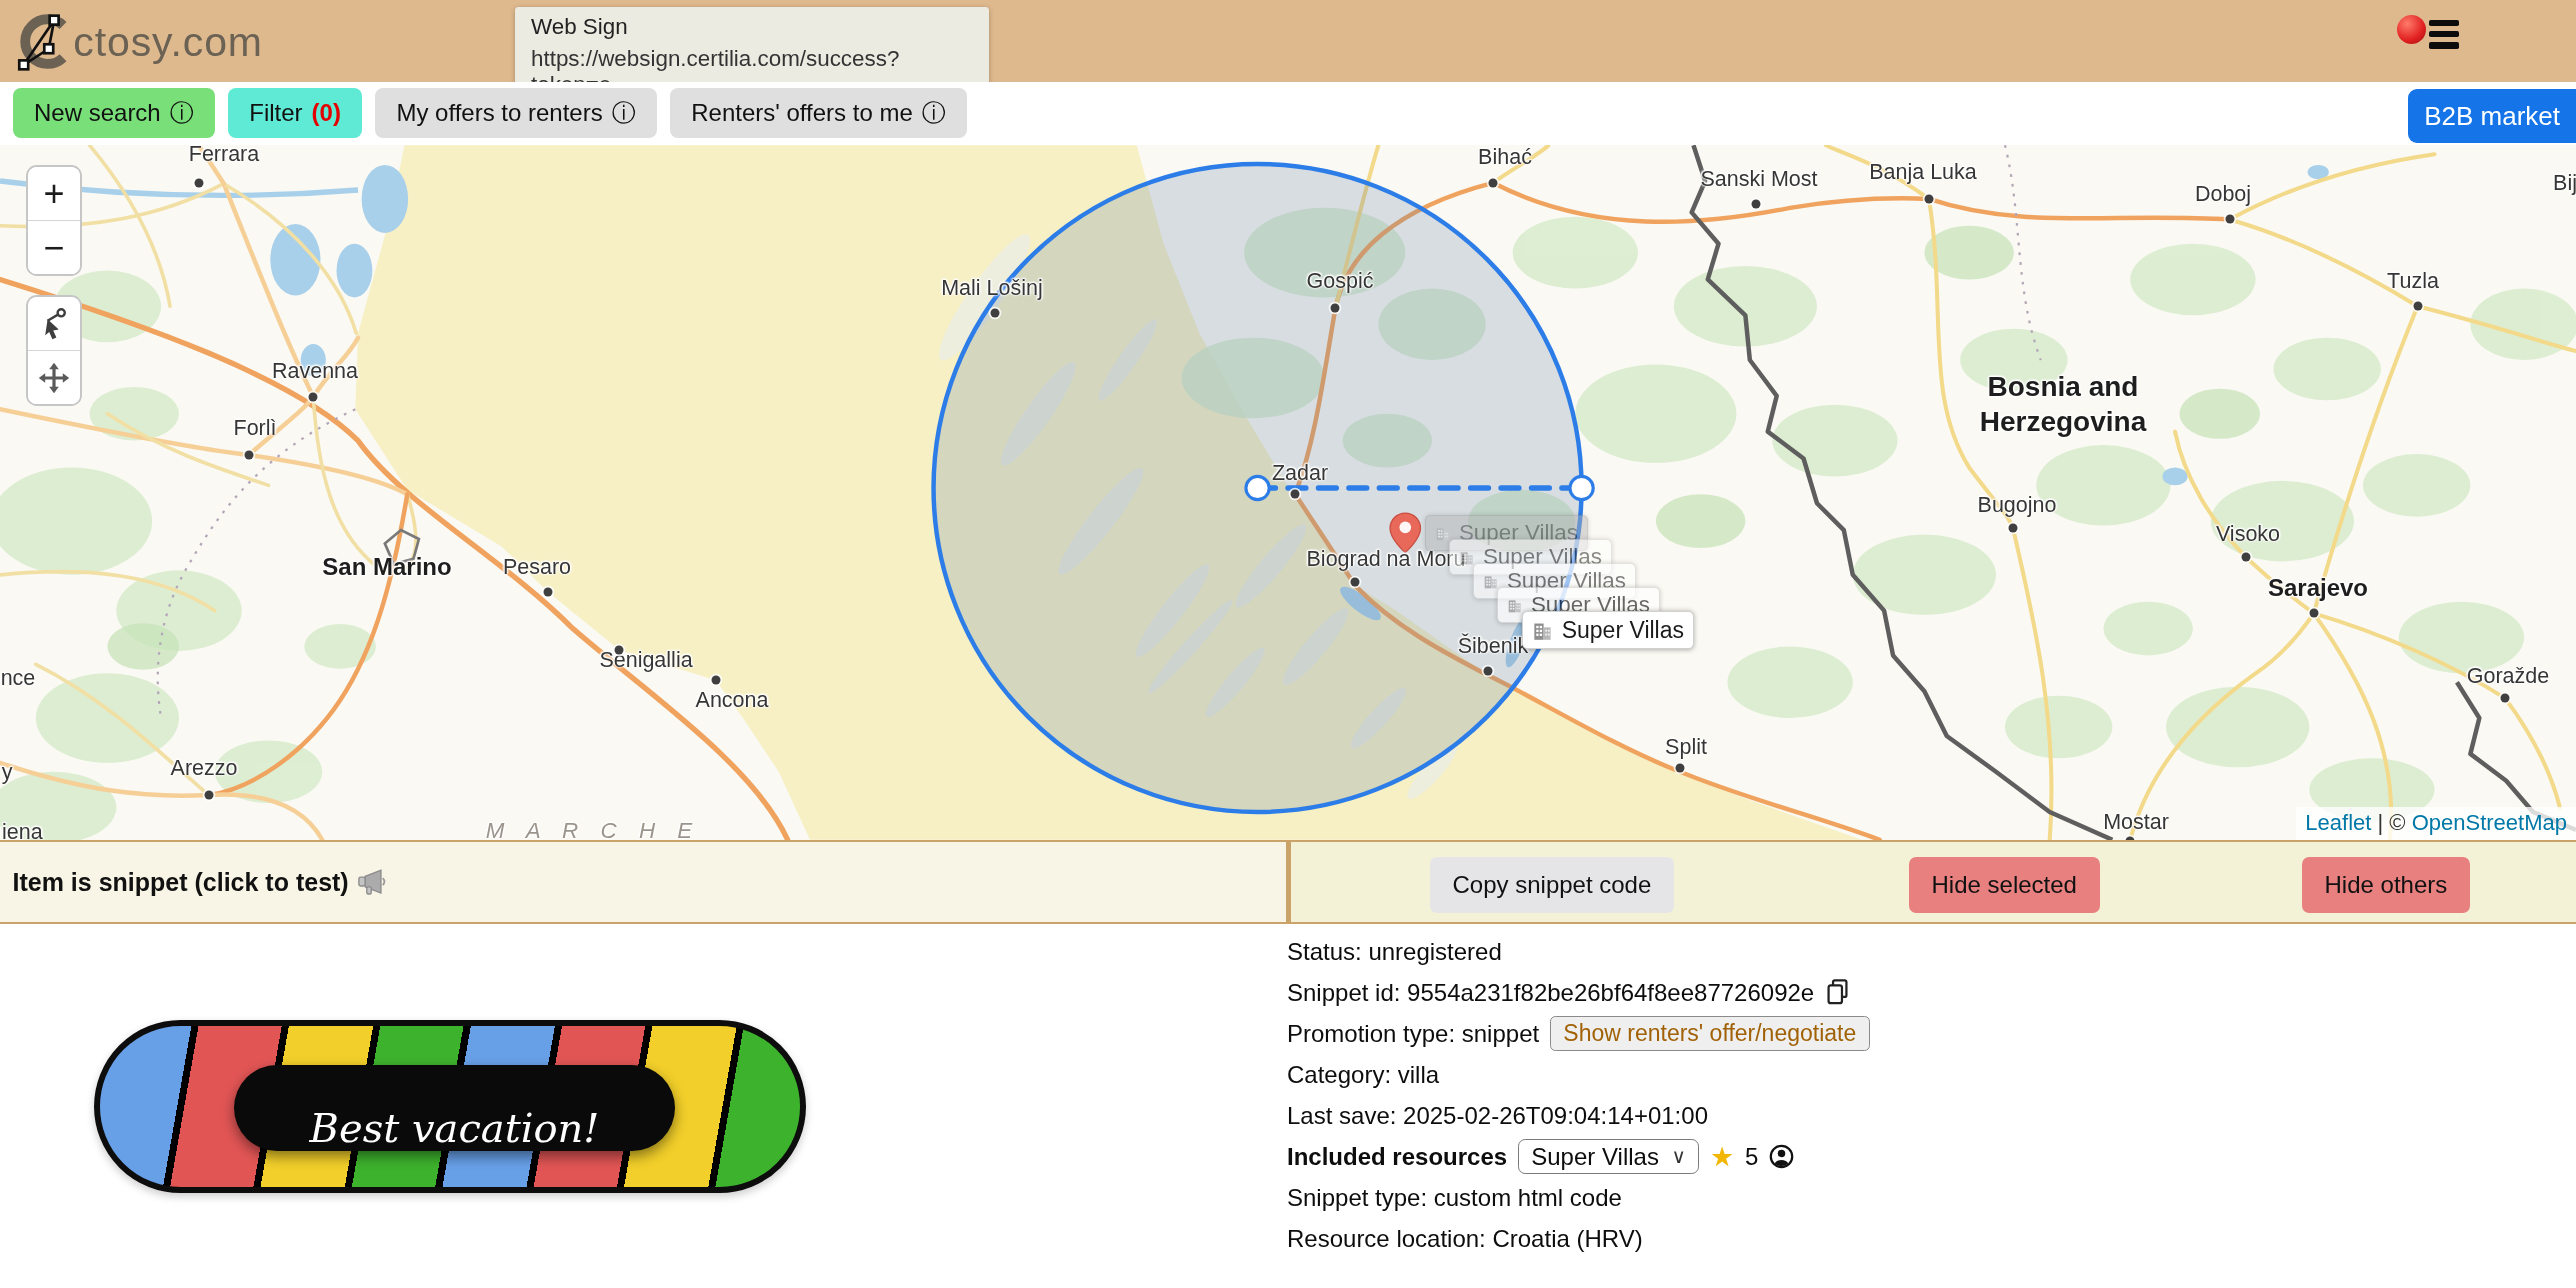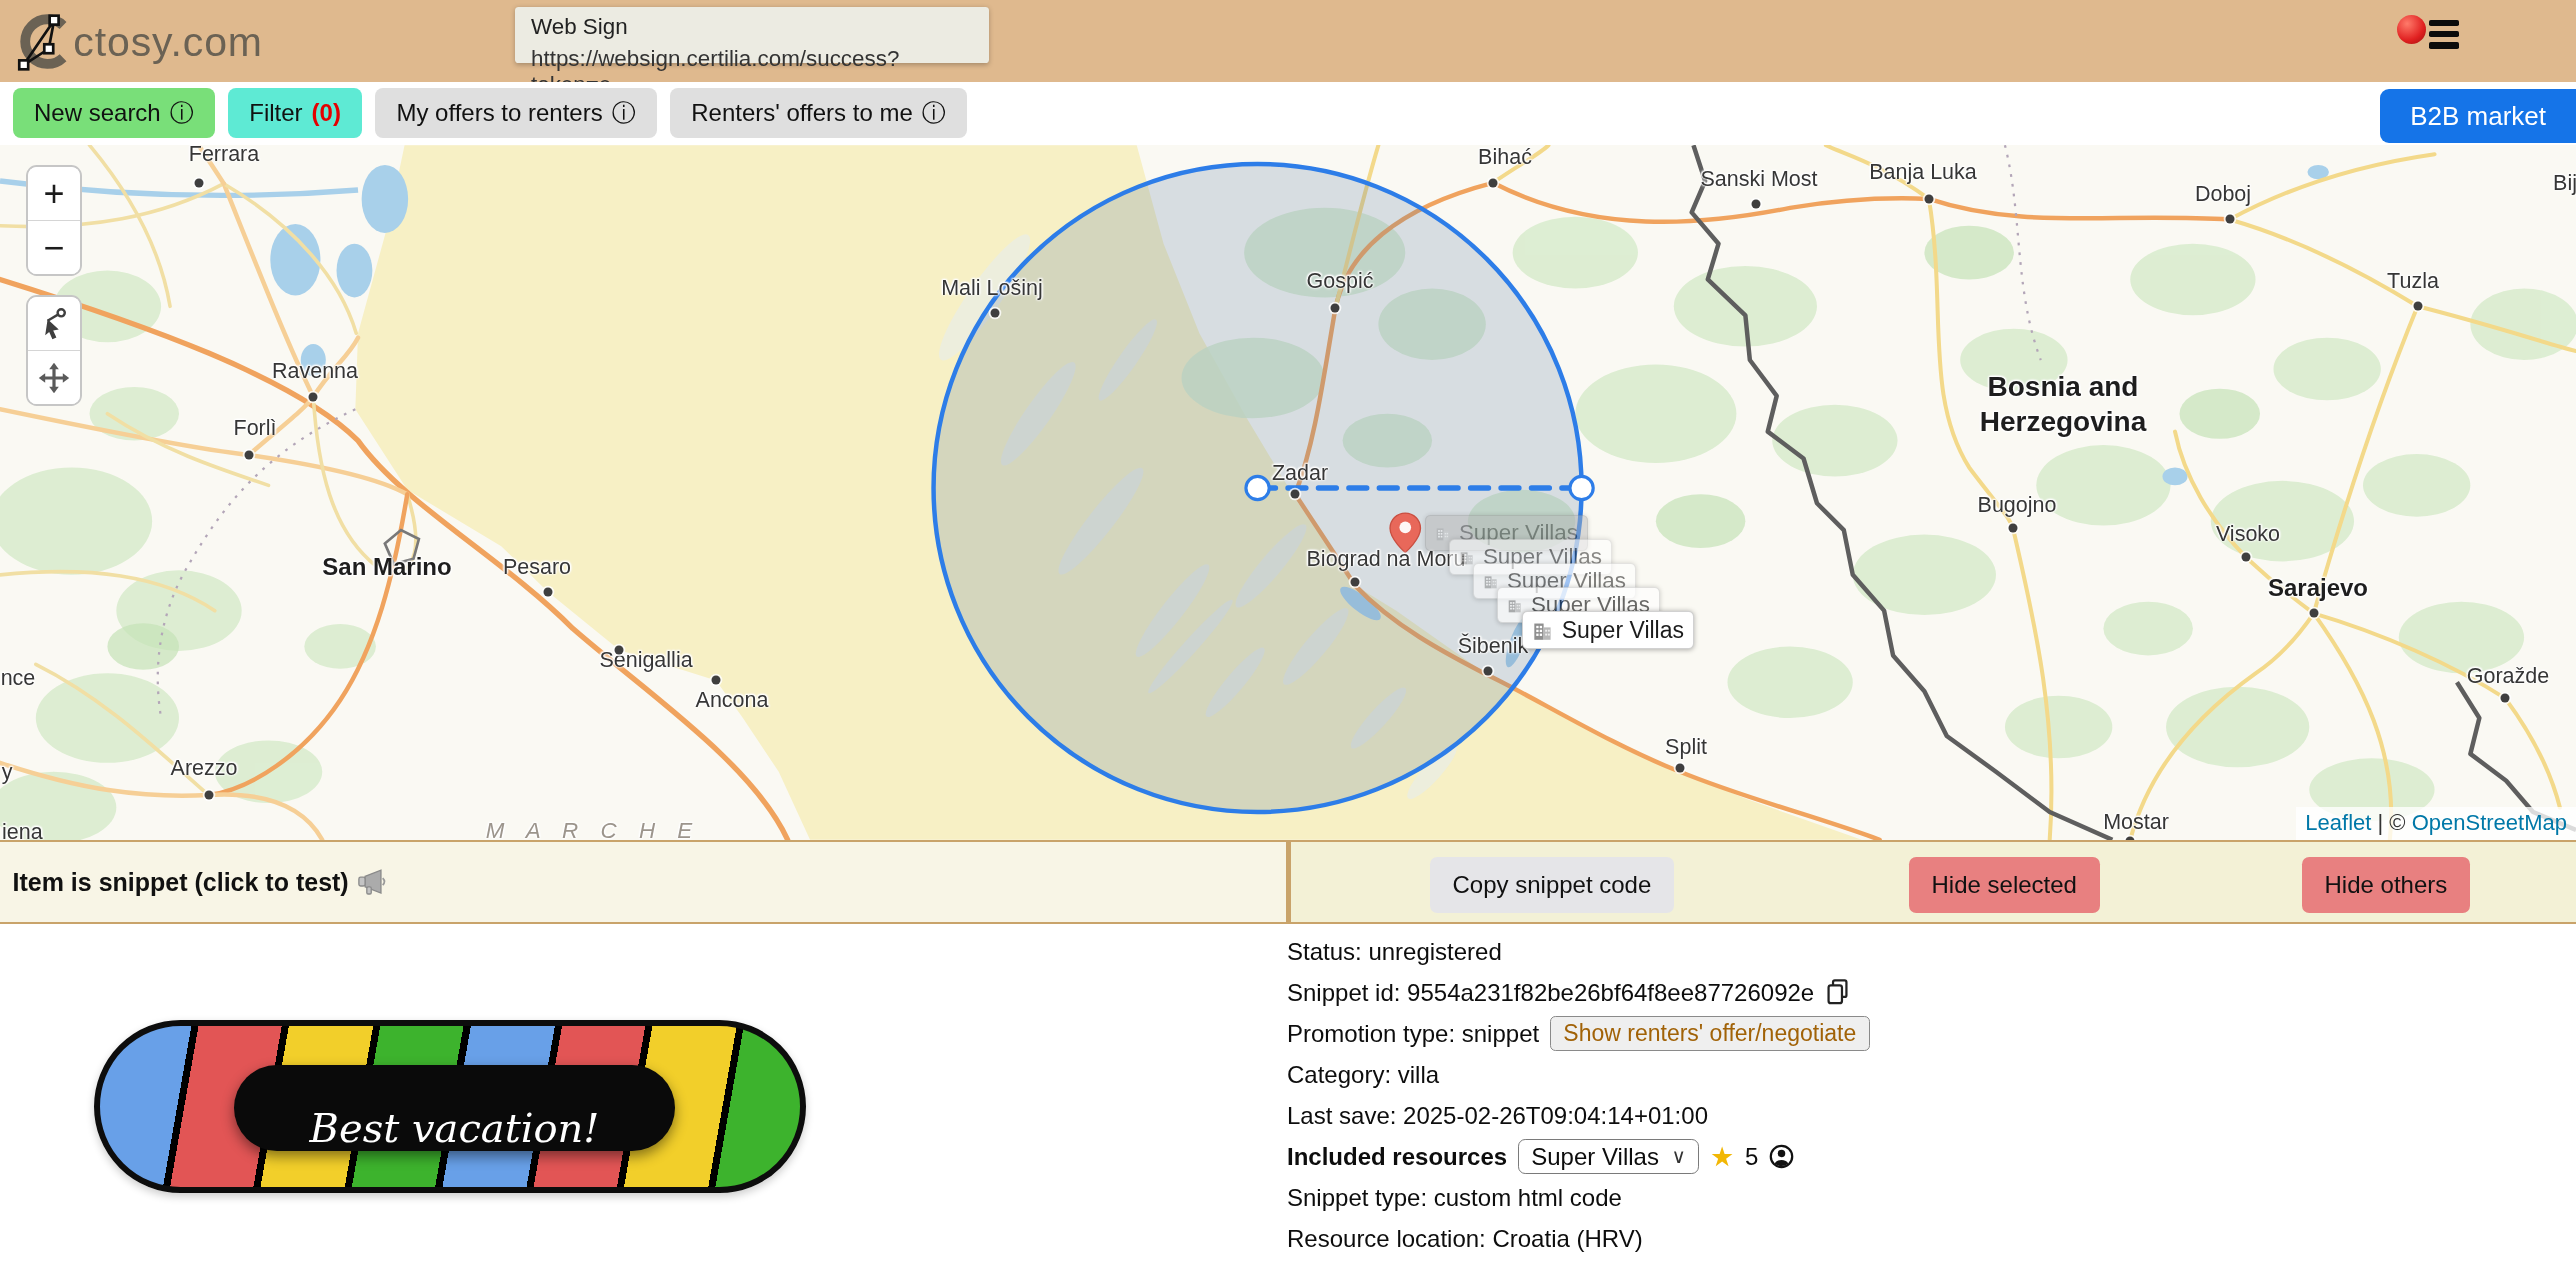--- a/index.html
+++ b/index.html
@@ -2,38 +2,38 @@
 <html style="font-size:14.3px"><head>
 <meta charset="utf-8">
 <style>
   html,body{margin:0;padding:0;width:2576px;height:1289px;overflow:hidden;
     font-family:"Liberation Sans",sans-serif;background:#fff;}
   
   .header{position:absolute;left:0;top:0;width:2576px;height:82px;background:#dfb98e;
     border-bottom:1.8px solid #cfa878;}
   .logo{position:absolute;left:12.5px;top:10.7px;display:flex;align-items:center;gap:1.8px;}
   .logo-text{font-size:41px;color:#6b6254;letter-spacing:0.9px;}
-  .notif{position:absolute;left:515px;top:7.2px;width:474px;height:56px;background:#ecebe2;
+  .notif{position:absolute;left:515px;top:7.2px;width:474px;height:80px;background:#ecebe2;
     border-radius:3.6px;box-shadow:0 1.8px 5.4px rgba(0,0,0,.25);padding:7.2px 16px;box-sizing:border-box;}
   .notif-title{font-size:22.4px;color:#222;margin-bottom:5.4px;}
   .notif-url{font-size:22.4px;color:#333;}
   .reddot{position:absolute;left:2397px;top:15px;width:29px;height:29px;border-radius:50%;
     background:radial-gradient(circle at 35% 30%,#ff7a6a,#e02020 60%,#9c0f0f);}
   .burger{position:absolute;left:2429px;top:19.7px;width:30px;height:29px;display:flex;
     flex-direction:column;justify-content:space-between;cursor:pointer;}
   .burger i{display:block;height:6.3px;background:#0c0c0c;border-radius:1.8px;}
   
   .nav{position:absolute;left:0;top:82px;width:2576px;height:63px;background:#fff;}
   .nav-inner{display:flex;gap:12.5px;padding:6.3px 0 0 12.5px;}
   .nbtn{height:50px;display:flex;align-items:center;gap:9px;padding:0 21.5px;border-radius:8px;
     font-size:24px;color:#111;border:none;cursor:pointer;white-space:nowrap;}
   .nbtn .info{font-size:24px;}
   .green{background:#79df79;} .cyan{background:#5eead4;} .gray{background:#dfdfdf;}
   .red{color:#e40000;font-weight:bold;}
-  .b2b{position:absolute;right:0;top:7.2px;height:54px;padding:0 30px;background:#1574e8;color:#fff;
+  .b2b{position:absolute;right:0;top:7.2px;height:54px;padding:0 16px;background:#1574e8;color:#fff;
     font-size:26px;border:none;border-radius:9px 0 0 9px;cursor:pointer;}
   
   .map{position:absolute;left:0;top:145px;width:2576px;height:695px;overflow:hidden;background:#faf9f3;}
   .map svg.geo{position:absolute;left:0;top:0;}
   .mlabel{position:absolute;transform:translate(-50%,-50%);font-size:21.5px;color:#363636;white-space:nowrap;
     text-shadow:-0.9px -0.9px 1.8px #fff,0.9px -0.9px 1.8px #fff,-0.9px 0.9px 1.8px #fff,0.9px 0.9px 1.8px #fff,0 0 3.6px #fff;z-index:4;}
   .mlabel.bold{font-weight:bold;font-size:24px;color:#1e1e1e;}
   .mlabel.country{font-weight:bold;font-size:28px;color:#1e1e1e;}
   .mlabel.region{color:#9c958c;font-size:22.4px;letter-spacing:8px;font-style:italic;}
   .mdot{position:absolute;width:9px;height:9px;border-radius:50%;background:#3f3f3f;

